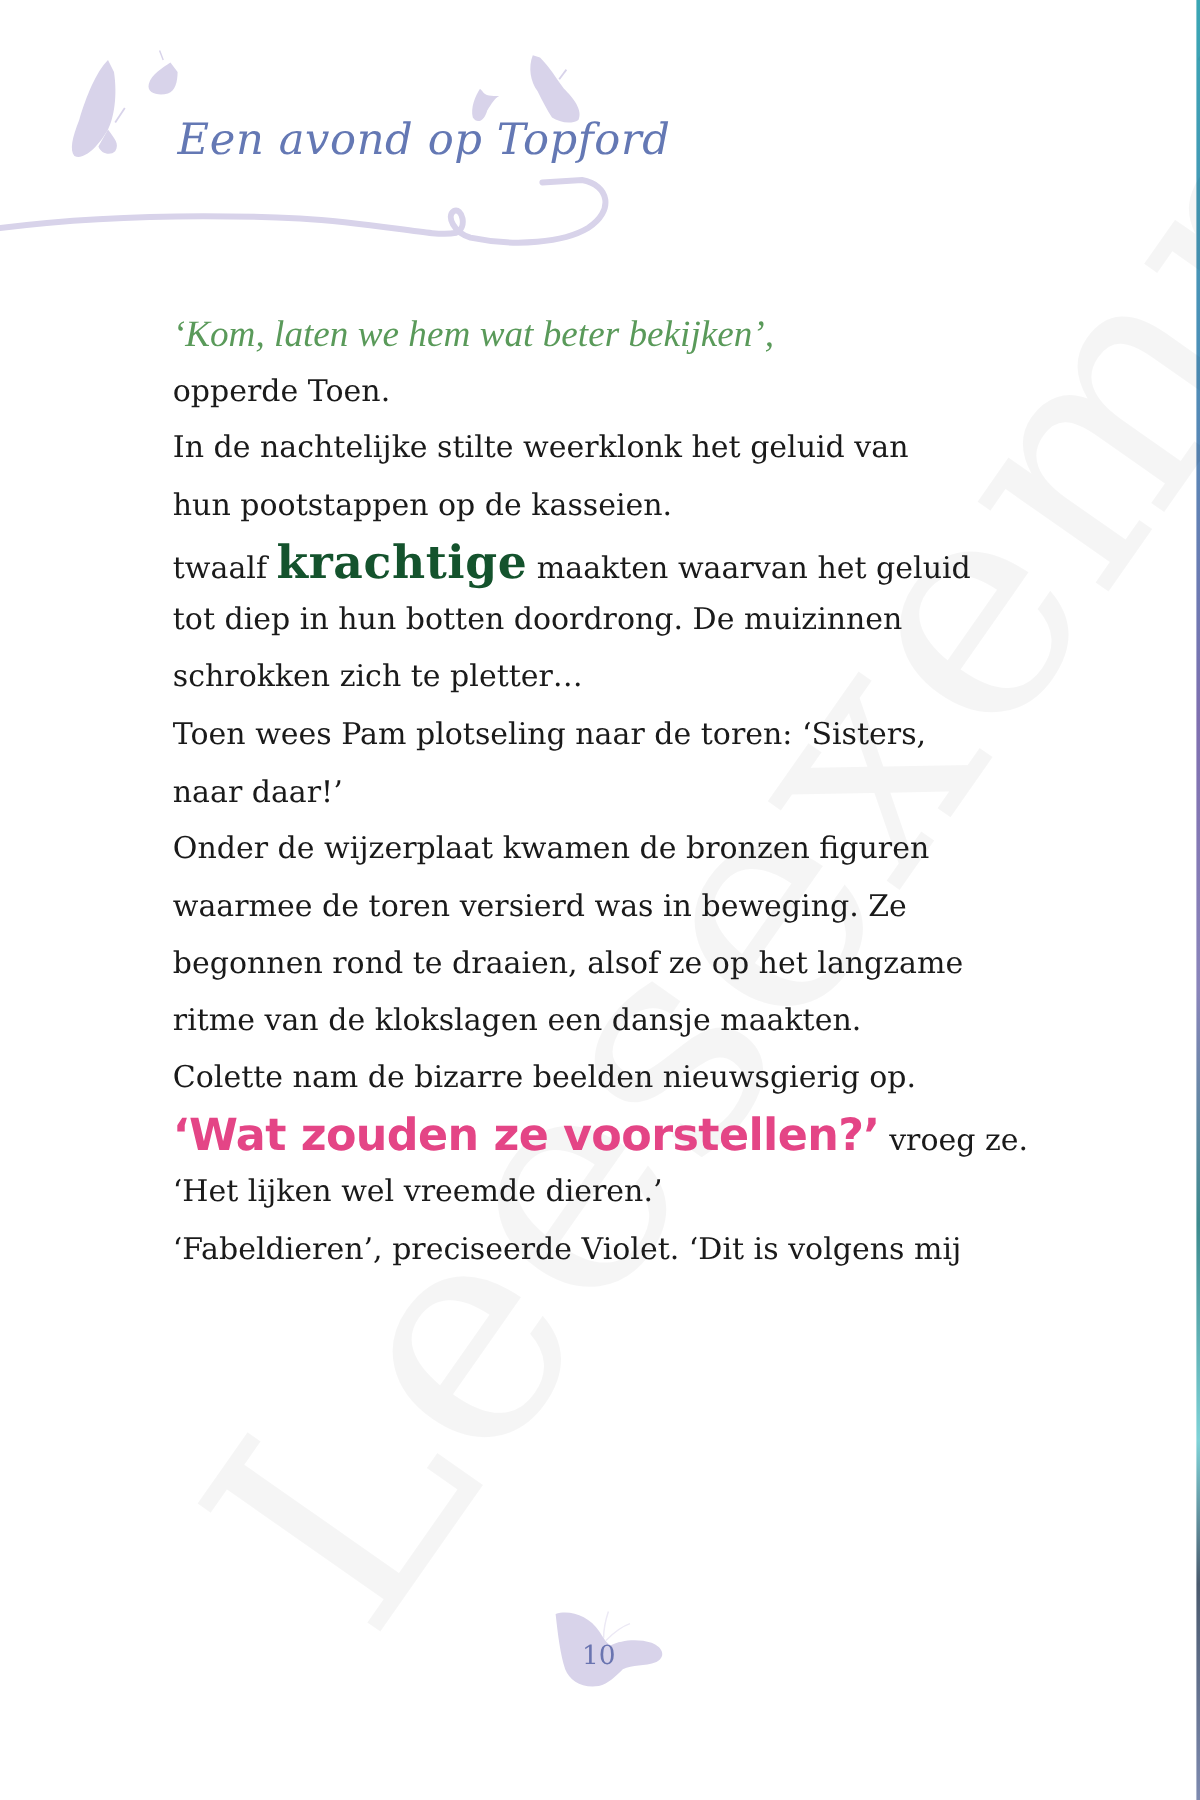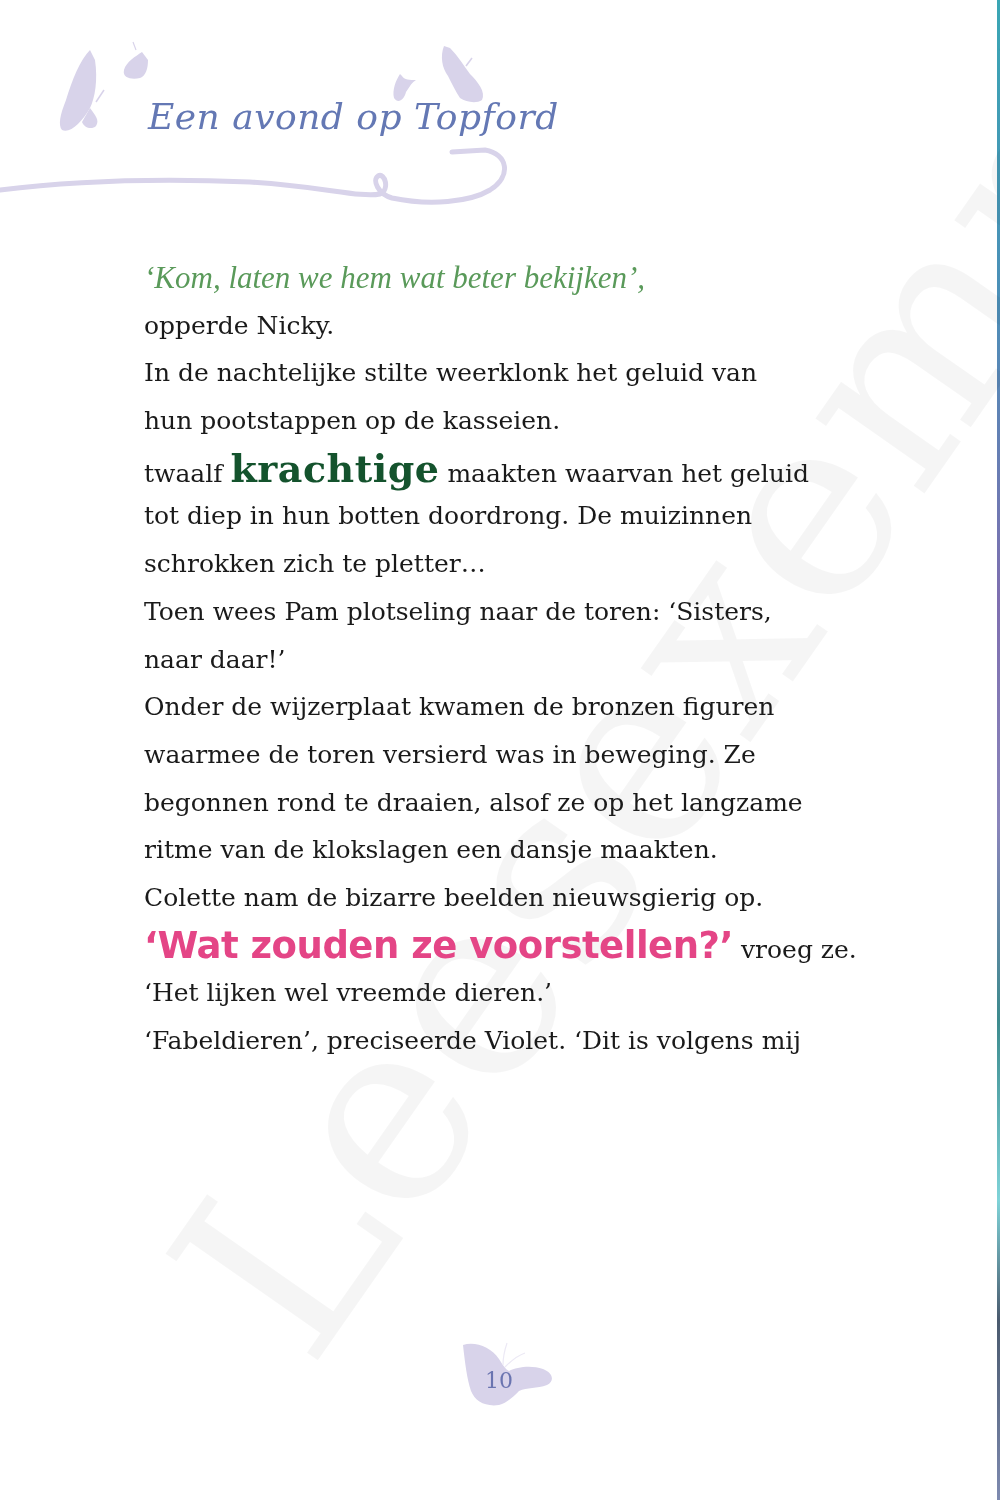--- a/index.html
+++ b/index.html
@@ -151,21 +151,21 @@
     <path d="M392 168 C 430 176, 470 172, 490 160 C 512 146, 508 124, 485 120 L 452 122" stroke="#d8d3ea" stroke-width="2" fill="none"></path>
   </svg>
 
   <div class="chapter-title">Een avond op Topford</div>
 
   <div class="body-text">
     <span class="line">
       <span class="green-quote">‘Kom, laten we hem wat beter bekijken’,</span>
     </span>
     <span class="line">
-      <span>opperde Nicky.</span>
+      <span>opperde Toen.</span>
     </span>
     <span class="line">
       <span>In de nachtelijke stilte weerklonk het geluid van</span>
     </span>
     <span class="line">
       <span>hun pootstappen op de kasseien.</span>
     </span>
     <span class="line">
       <span style="white-space:pre">twaalf </span><span class="krachtige">krachtige</span><span style="white-space:pre"> maakten waarvan het geluid</span>
     </span>

